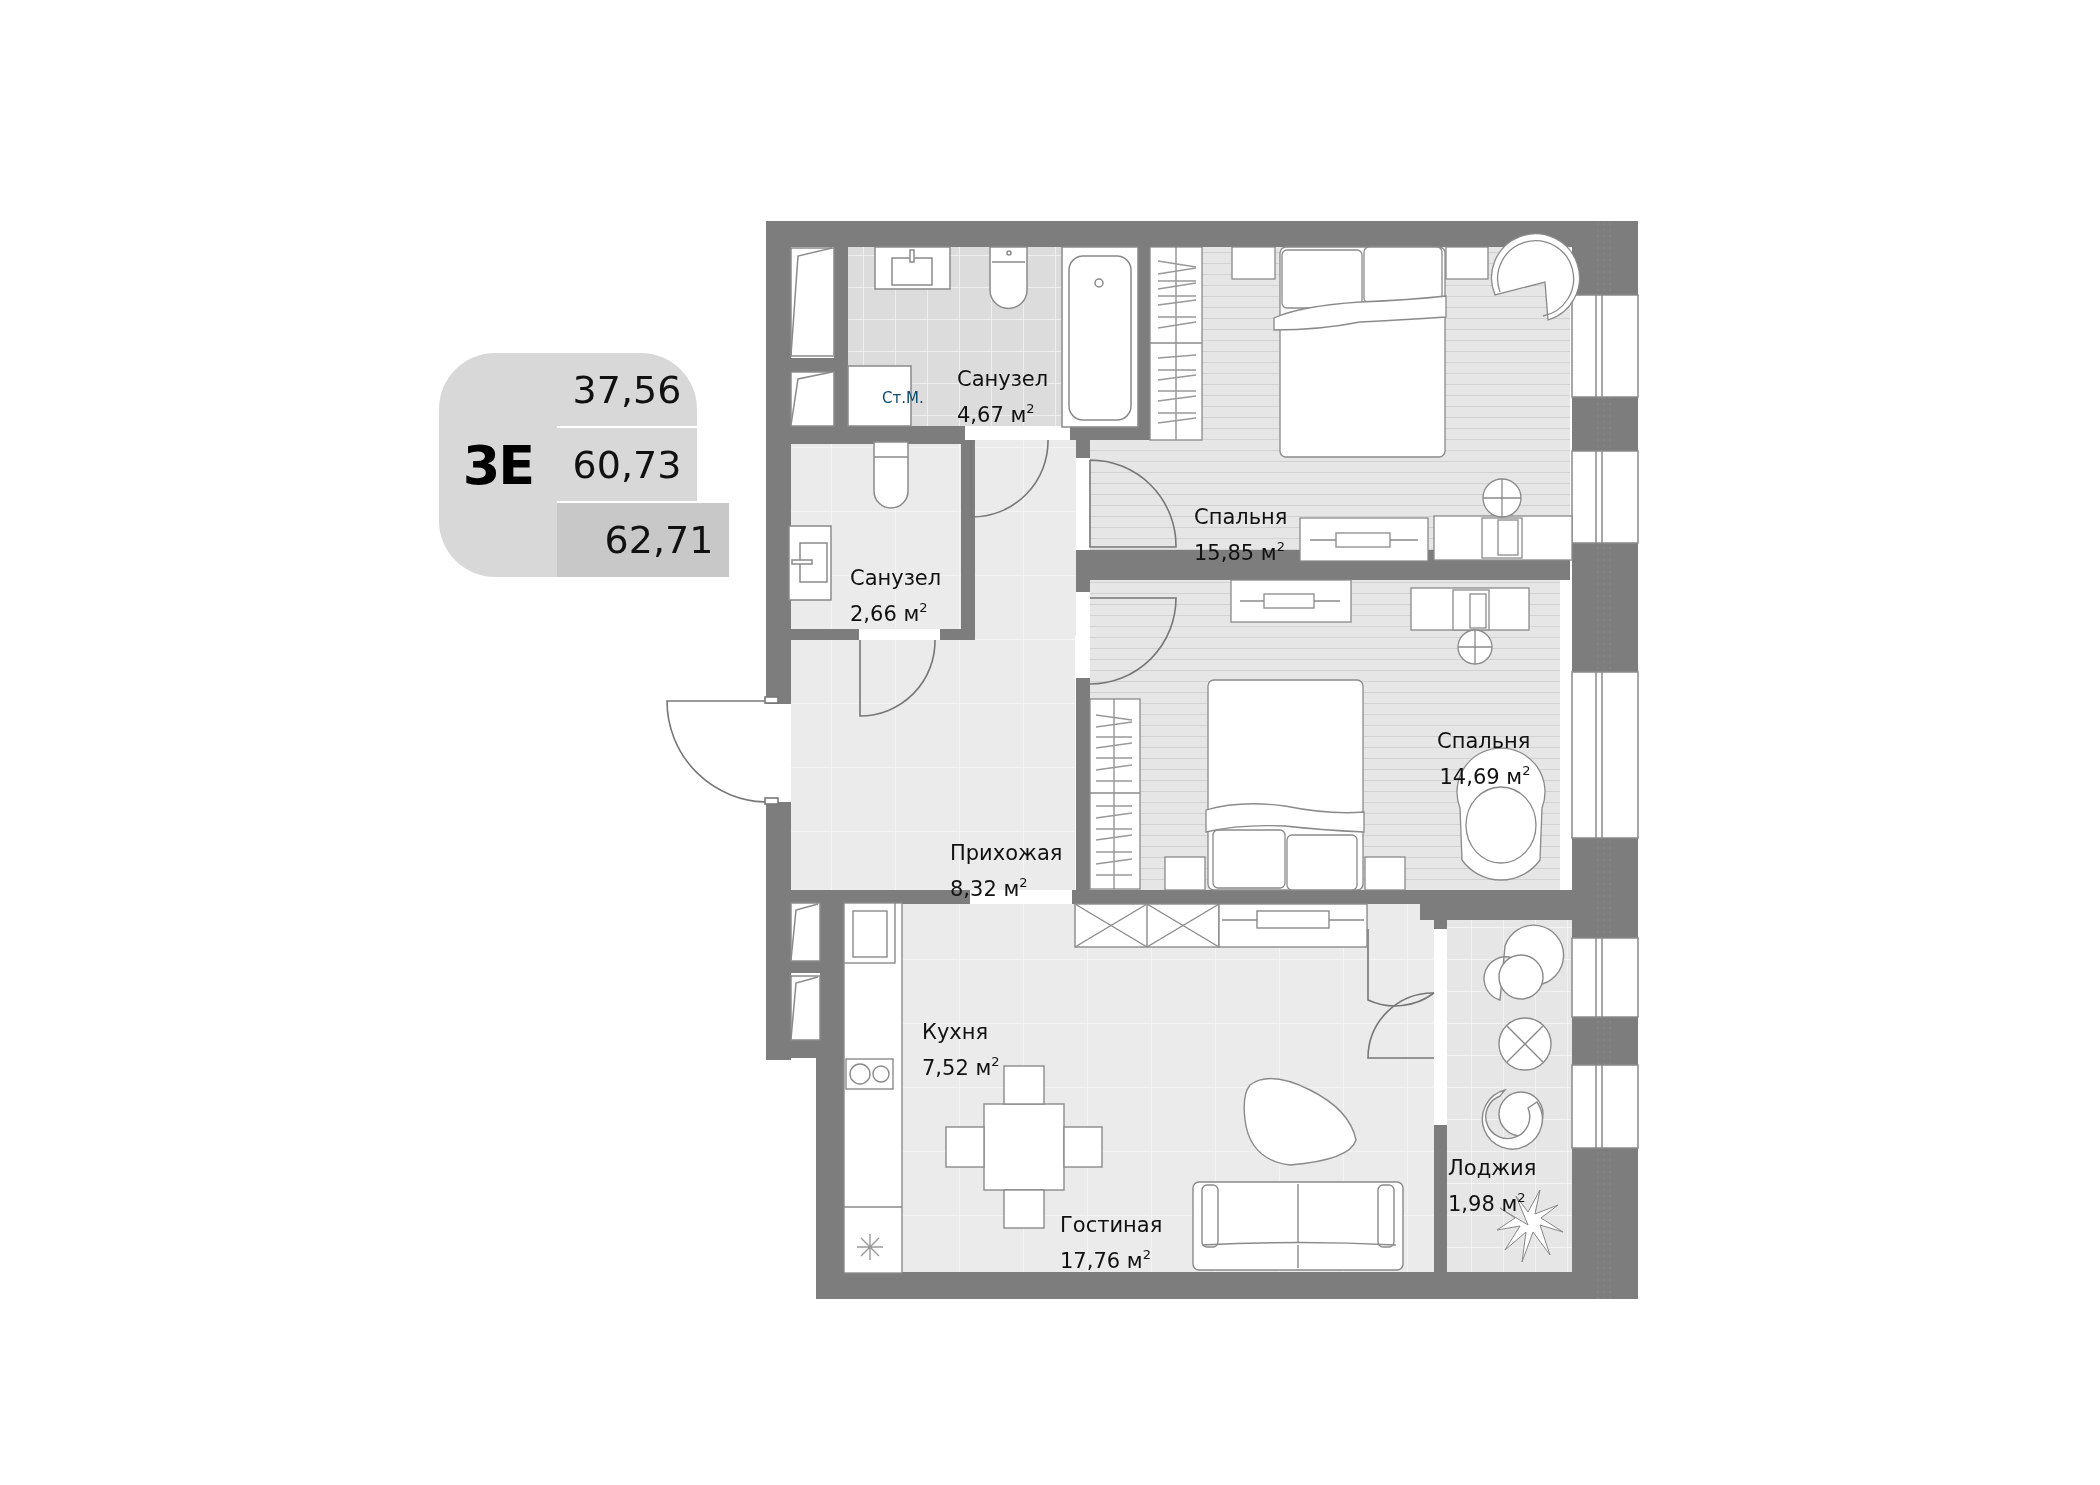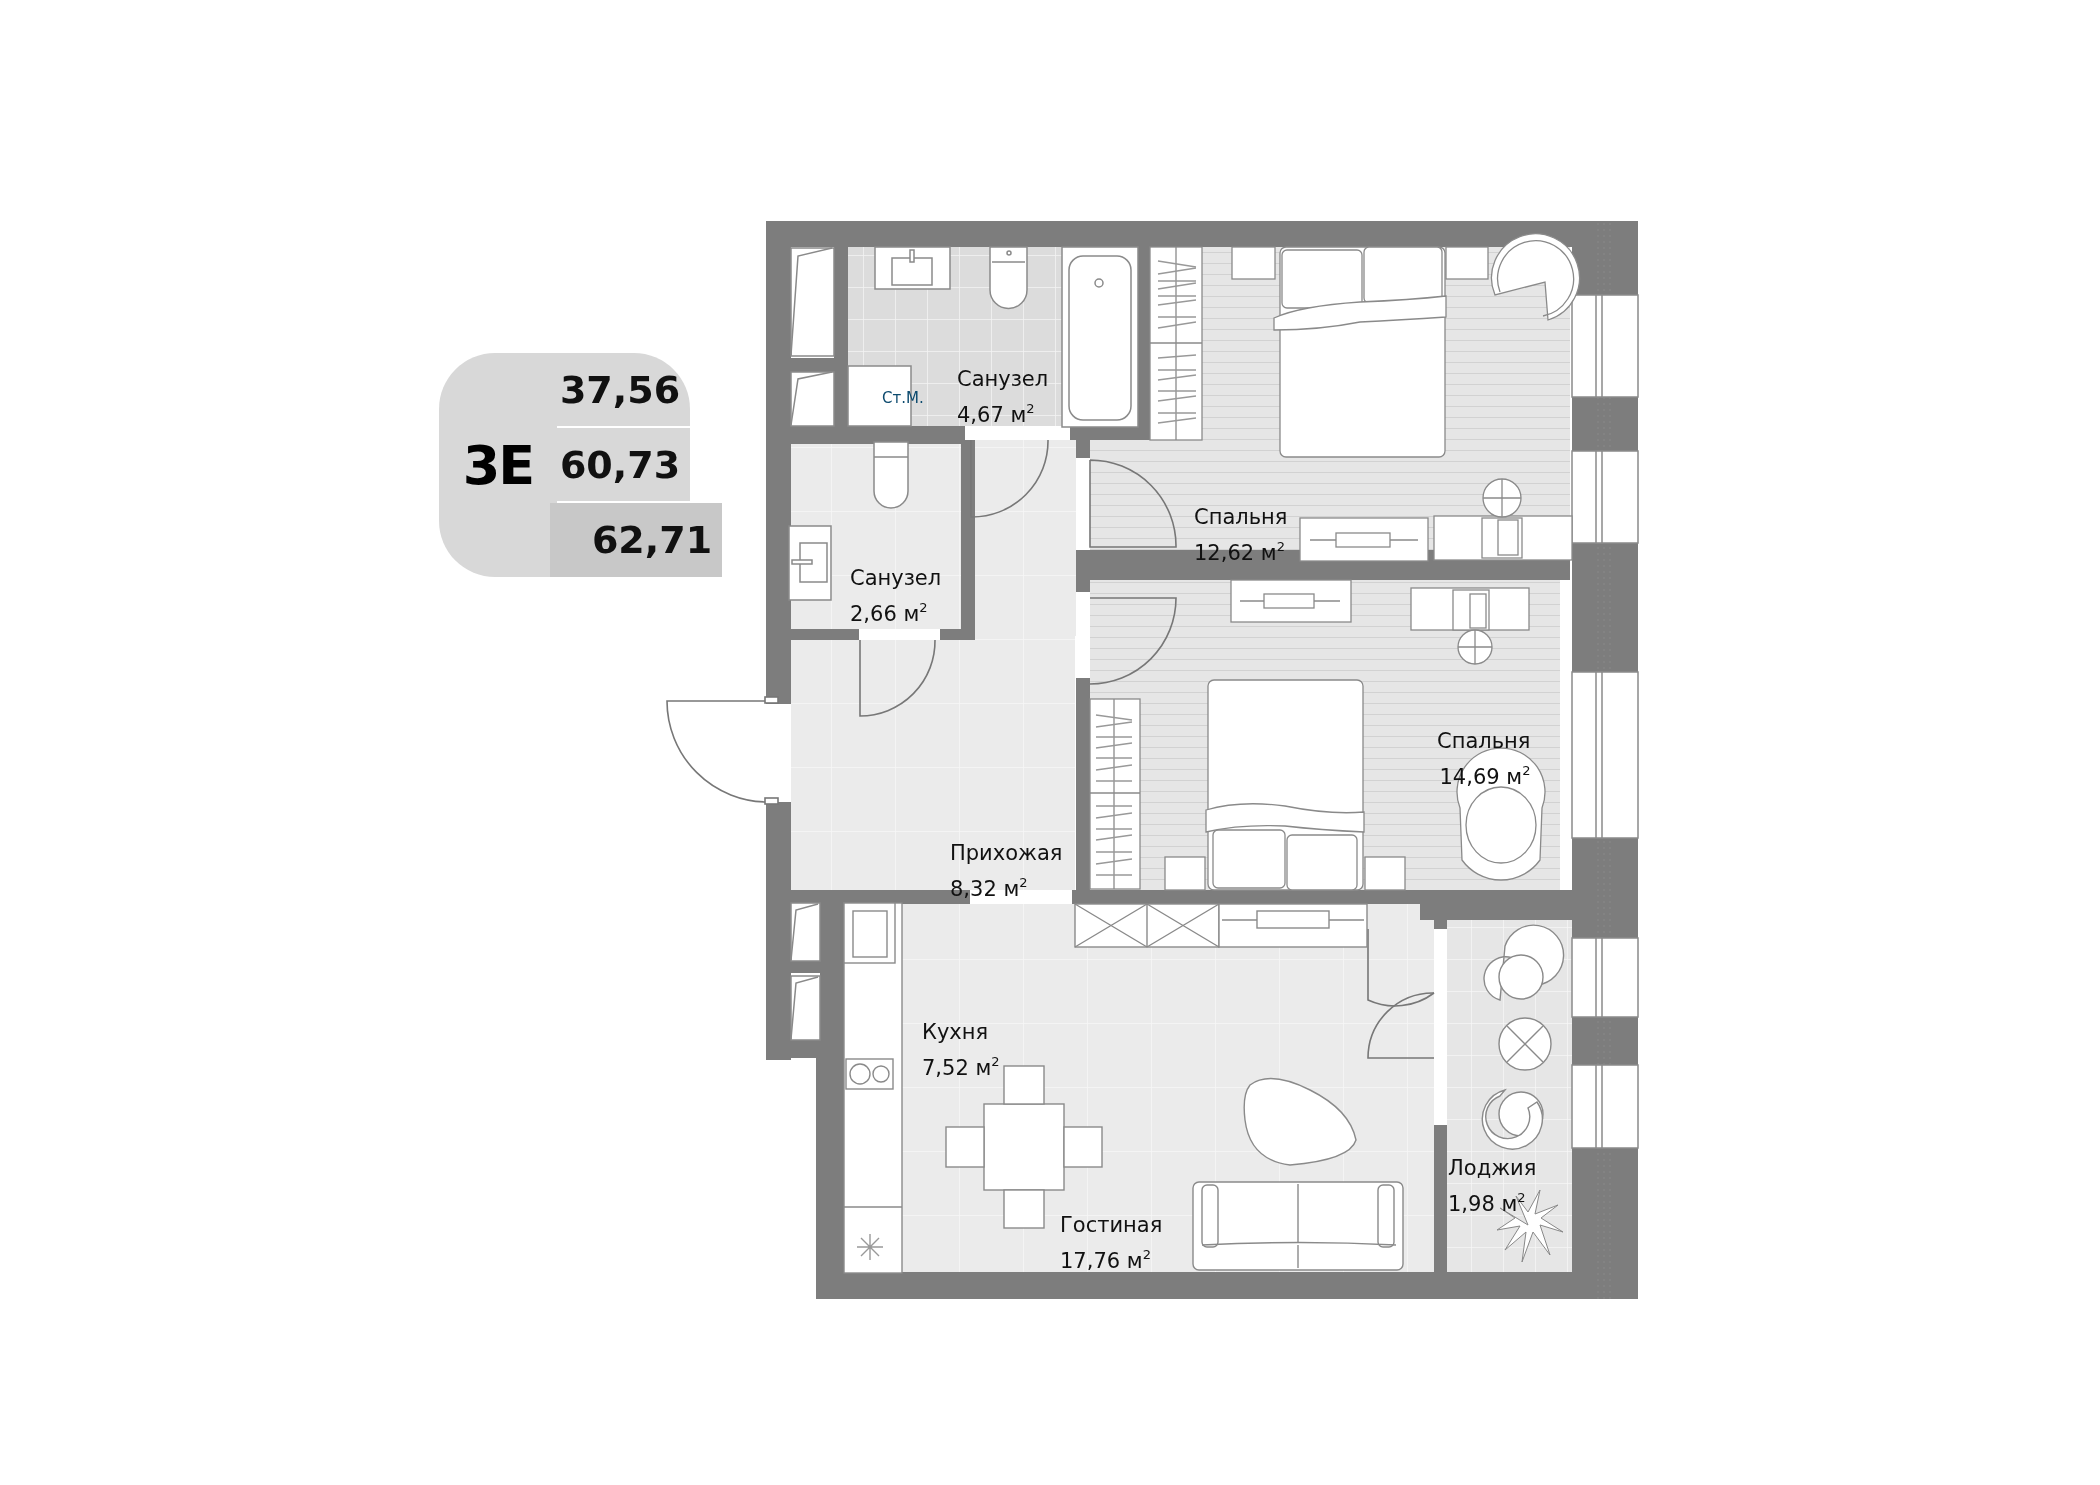--- a/index.html
+++ b/index.html
@@ -3,22 +3,22 @@
 <meta charset="utf-8">
 <style>
   html, body { margin: 0; padding: 0; background: #ffffff; }
   body { width: 2100px; height: 1485px; position: relative; overflow: hidden;
          font-family: "DejaVu Sans", "Liberation Sans", sans-serif; }
   .badge { position: absolute; left: 423px; top: 353px; width: 262px; height: 224px; }
   .badge-left { position: absolute; left: 16px; top: 0; width: 118px; height: 224px;
     background: #d8d8d8; border-radius: 56px 0 0 56px; display: flex; align-items: center; justify-content: center; }
   .badge-code { font-family: "DejaVu Sans", sans-serif; font-weight: bold; font-size: 54px; color: #000; letter-spacing: -2px; }
   .badge-right { position: absolute; left: 122px; top: 0; width: 140px; height: 224px; }
-  .badge-cell { position: absolute; left: 5px; width: 140px; height: 73px; background: #d8d8d8;
-    display: flex; align-items: center; justify-content: center; font-size: 38px; color: #111; font-weight: 700;
+  .badge-cell { position: absolute; left: 12px; width: 140px; height: 73px; background: #d8d8d8;
+    display: flex; align-items: center; justify-content: center; font-size: 38px; color: #111; font-weight: 400;
     font-family: "DejaVu Sans", sans-serif; }
   .badge-cell.c1 { top: 0; border-top-right-radius: 56px; }
   .badge-cell.c2 { top: 75px; }
   .badge-cell.c3 { top: 150px; background: #c8c8c8; height: 74px; padding-left: 32px; }
   .plan { position: absolute; left: 0; top: 0; width: 2100px; height: 1485px; }
   .room-label { position: absolute; font-size: 21px; color: #111; line-height: 30px; font-family: "DejaVu Sans", sans-serif; }
   .room-label .area sup { font-size: 13px; vertical-align: 9px; }
   .stm { position: absolute; font-size: 15px; color: #0c4a6e; font-family: "DejaVu Sans", sans-serif; margin-left: 24px; }
 </style>
 </head>
@@ -317,21 +317,21 @@
 
 <div class="stm" style="left:858px; top:389px;">Ст.М.</div>
 
 <div class="room-label" style="left:957px; top:364px;">
   <div>Санузел</div>
   <div class="area"><span>4,67</span> <span>м</span><sup>2</sup></div>
 </div>
 
 <div class="room-label" style="left:1194px; top:502px;">
   <div>Спальня</div>
-  <div class="area"><span>12,62</span> <span>м</span><sup>2</sup></div>
+  <div class="area"><span>15,85</span> <span>м</span><sup>2</sup></div>
 </div>
 
 <div class="room-label" style="left:850px; top:563px;">
   <div>Санузел</div>
   <div class="area"><span>2,66</span> <span>м</span><sup>2</sup></div>
 </div>
 
 <div class="room-label" style="left:1437px; top:726px; text-align:right;">
   <div>Спальня</div>
   <div class="area"><span>14,69</span> <span>м</span><sup>2</sup></div>

